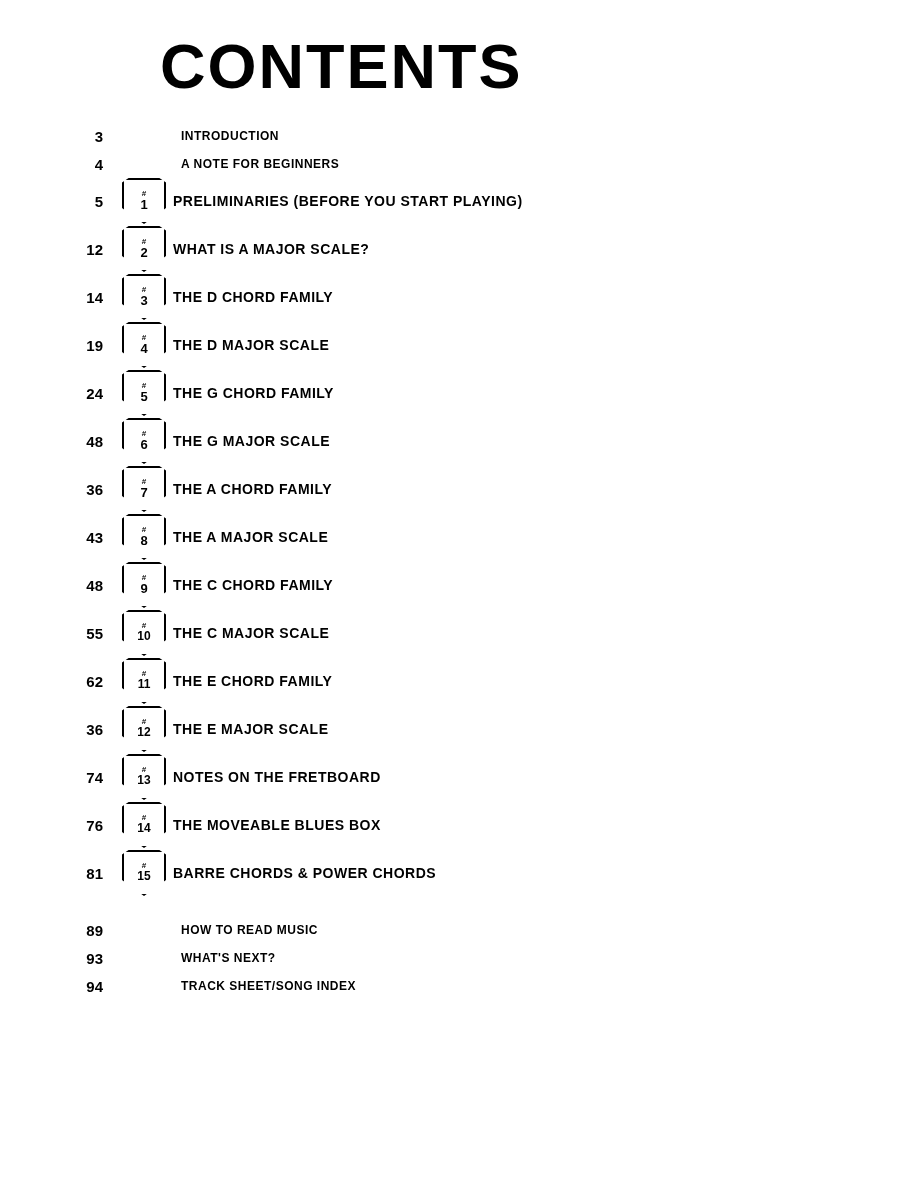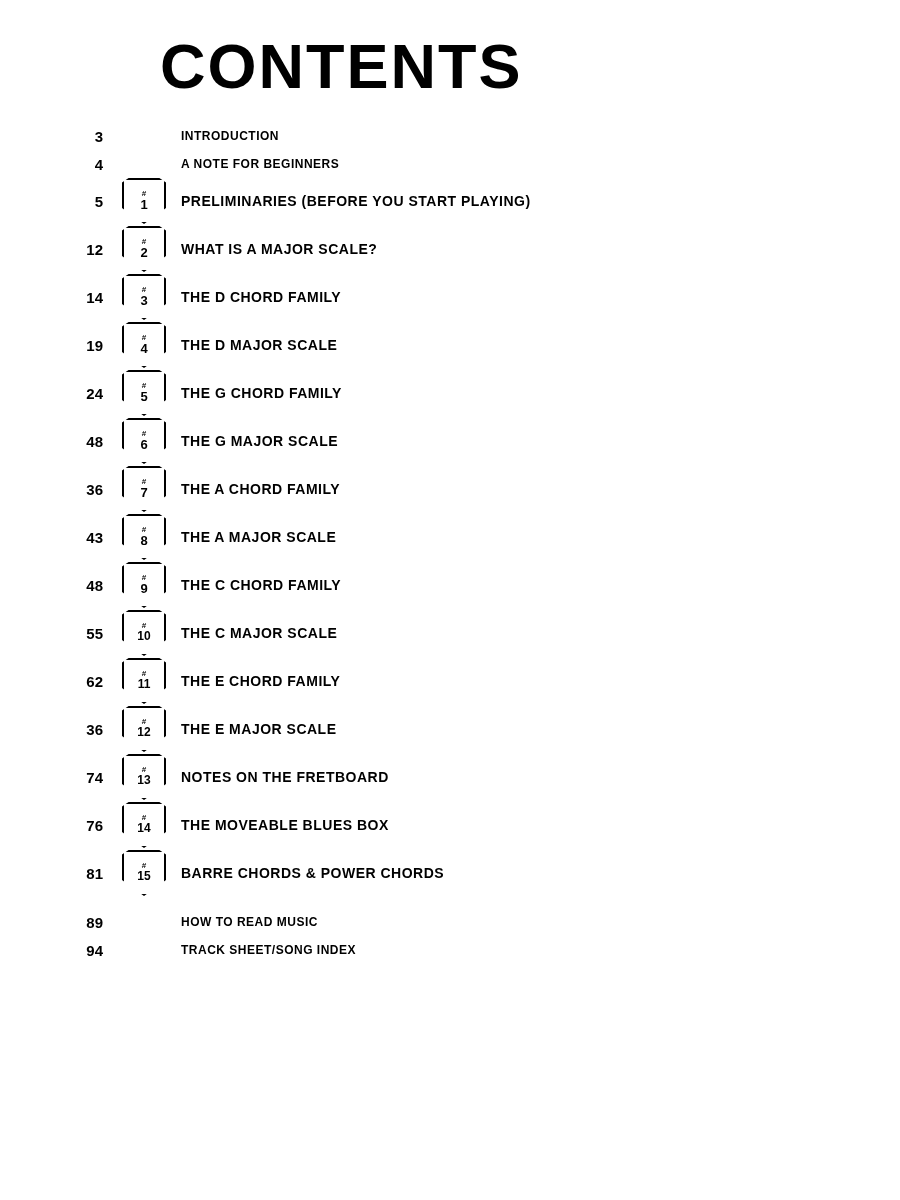--- a/index.html
+++ b/index.html
@@ -94,36 +94,36 @@
     }
 
     .shield-num.small {
       font-size: 12px;
     }
 
     .toc-label {
       font-size: 14px;
       font-weight: 900;
       font-family: Arial Black, Arial, sans-serif;
-      margin-left: 8px;
+      margin-left: 0;
       text-transform: uppercase;
       letter-spacing: 0.5px;
     }
 
     .toc-label.simple-label {
       margin-left: 66px;
       font-size: 12px;
       font-weight: 900;
       font-family: Arial Black, Arial, sans-serif;
       text-transform: uppercase;
       letter-spacing: 0.5px;
     }
 
     .bottom-items {
-      margin-top: 12px;
+      margin-top: 20px;
     }
   </style>
 </head>
 <body>
 
 <div class="page-title">CONTENTS</div>
 
 <ul class="toc-list">
 
   <li class="toc-item simple">
@@ -328,17 +328,21 @@
       </span>
     </span>
     <span class="toc-label">BARRE CHORDS &amp; POWER CHORDS</span>
   </li>
 
   <li class="toc-item simple bottom-items">
     <span class="page-num">89</span>
     <span class="toc-label simple-label">HOW TO READ MUSIC</span>
   </li>
   <li class="toc-item simple">
+    <span class="page-num">93</span>
+    <span class="toc-label simple-label">WHAT'S NEXT?</span>
+  </li>
+  <li class="toc-item simple">
     <span class="page-num">94</span>
     <span class="toc-label simple-label">TRACK SHEET/SONG INDEX</span>
   </li>
 
 </ul>
 
 </body></html>

